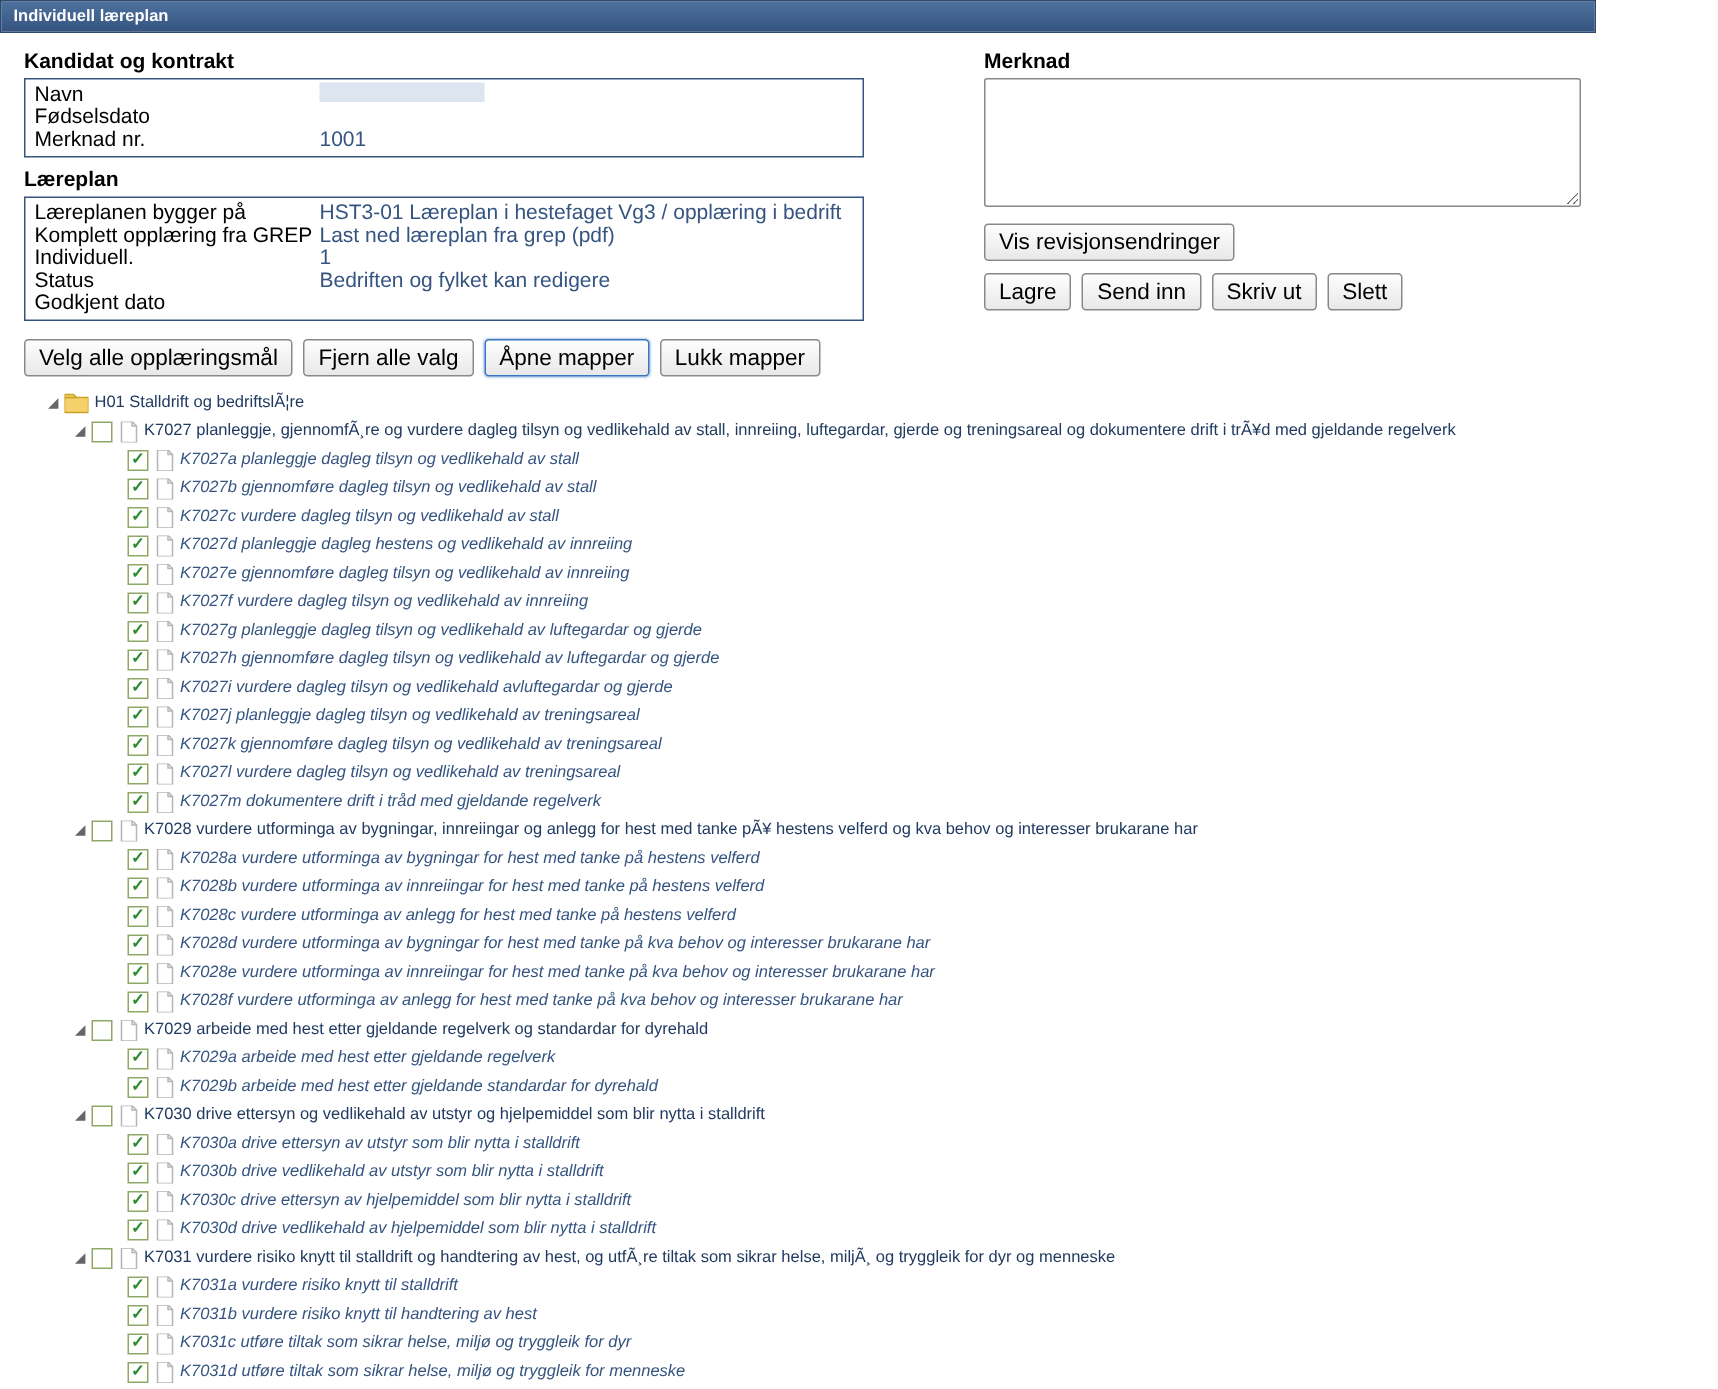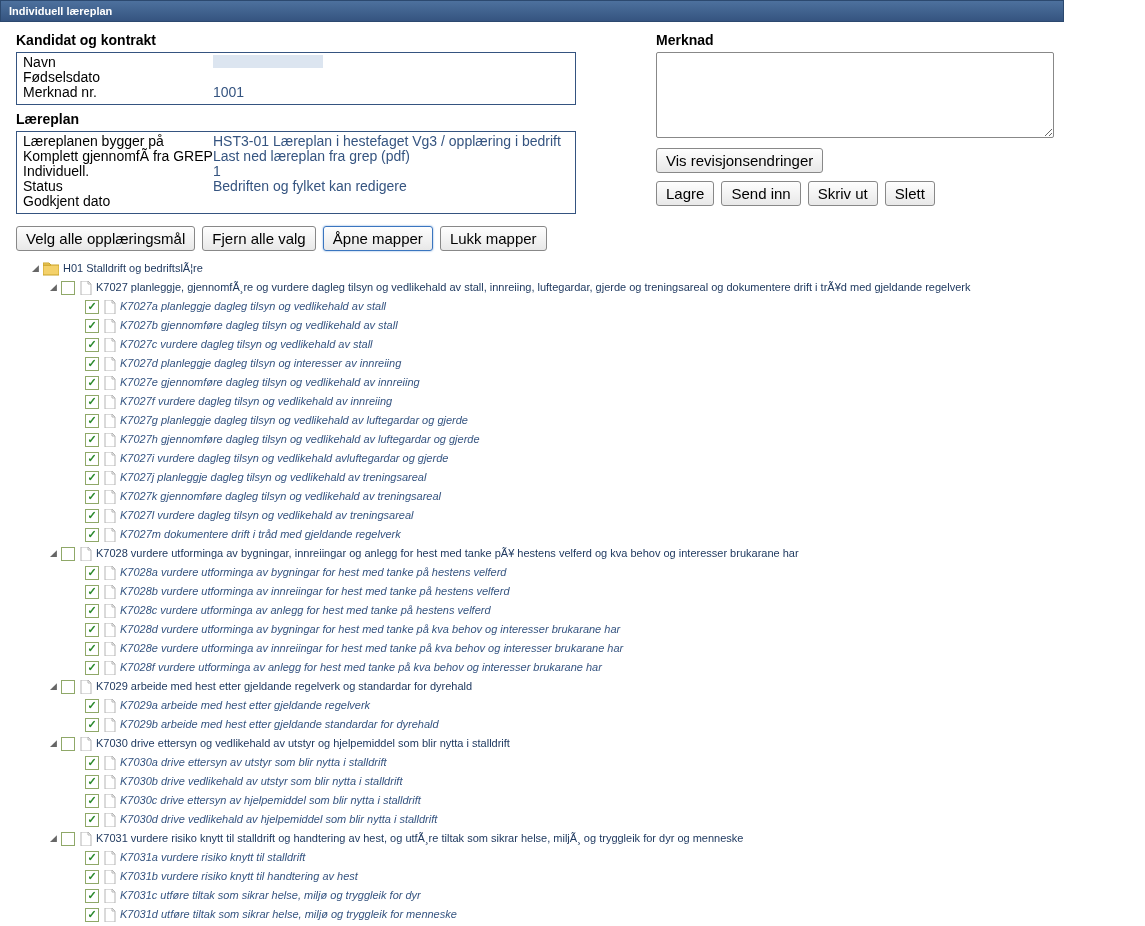--- a/index.html
+++ b/index.html
@@ -185,21 +185,21 @@
           </div>
         </div>
 
         <div class="section-title">Læreplan</div>
         <div class="info-box">
           <div class="info-row">
             <span class="info-label">Læreplanen bygger på</span>
             <span class="info-value" style="cursor:pointer;">HST3-01 Læreplan i hestefaget Vg3 / opplæring i bedrift</span>
           </div>
           <div class="info-row">
-            <span class="info-label">Komplett gjennomfÃ fra GREP</span>
+            <span class="info-label">Komplett opplæring fra GREP</span>
             <span class="info-value" style="cursor:pointer;">Last ned læreplan fra grep (pdf)</span>
           </div>
           <div class="info-row">
             <span class="info-label">Individuell.</span>
             <span class="info-value">1</span>
           </div>
           <div class="info-row">
             <span class="info-label">Status</span>
             <span class="info-value">Bedriften og fylket kan redigere</span>
           </div>
@@ -288,21 +288,21 @@
         </div>
         <div class="tree-row indent2">
           <span class="spacer"></span>
           <span class="cb">✓</span>
           <span class="doc-icon">
             <svg width="12" height="14" viewBox="0 0 12 14">
               <path d="M1 0 L8 0 L11 3 L11 14 L1 14 Z" fill="#fff" stroke="#b5b5b5"></path>
               <path d="M8 0 L8 3 L11 3" fill="none" stroke="#b5b5b5"></path>
             </svg>
           </span>
-          <span class="child-text">K7027d planleggje dagleg tilsyn og interesser av innreiing</span>
+          <span class="child-text">K7027d planleggje dagleg hestens og vedlikehald av innreiing</span>
         </div>
         <div class="tree-row indent2">
           <span class="spacer"></span>
           <span class="cb">✓</span>
           <span class="doc-icon">
             <svg width="12" height="14" viewBox="0 0 12 14">
               <path d="M1 0 L8 0 L11 3 L11 14 L1 14 Z" fill="#fff" stroke="#b5b5b5"></path>
               <path d="M8 0 L8 3 L11 3" fill="none" stroke="#b5b5b5"></path>
             </svg>
           </span>

